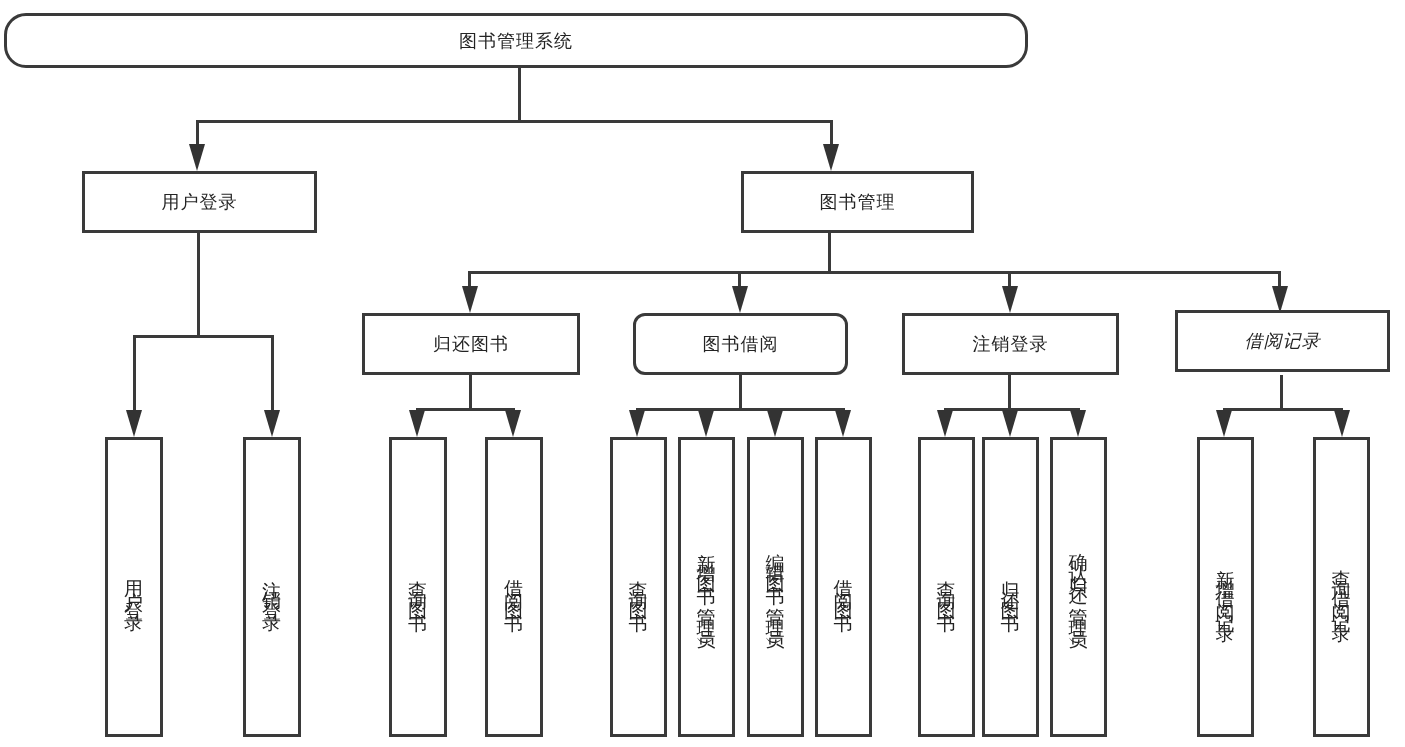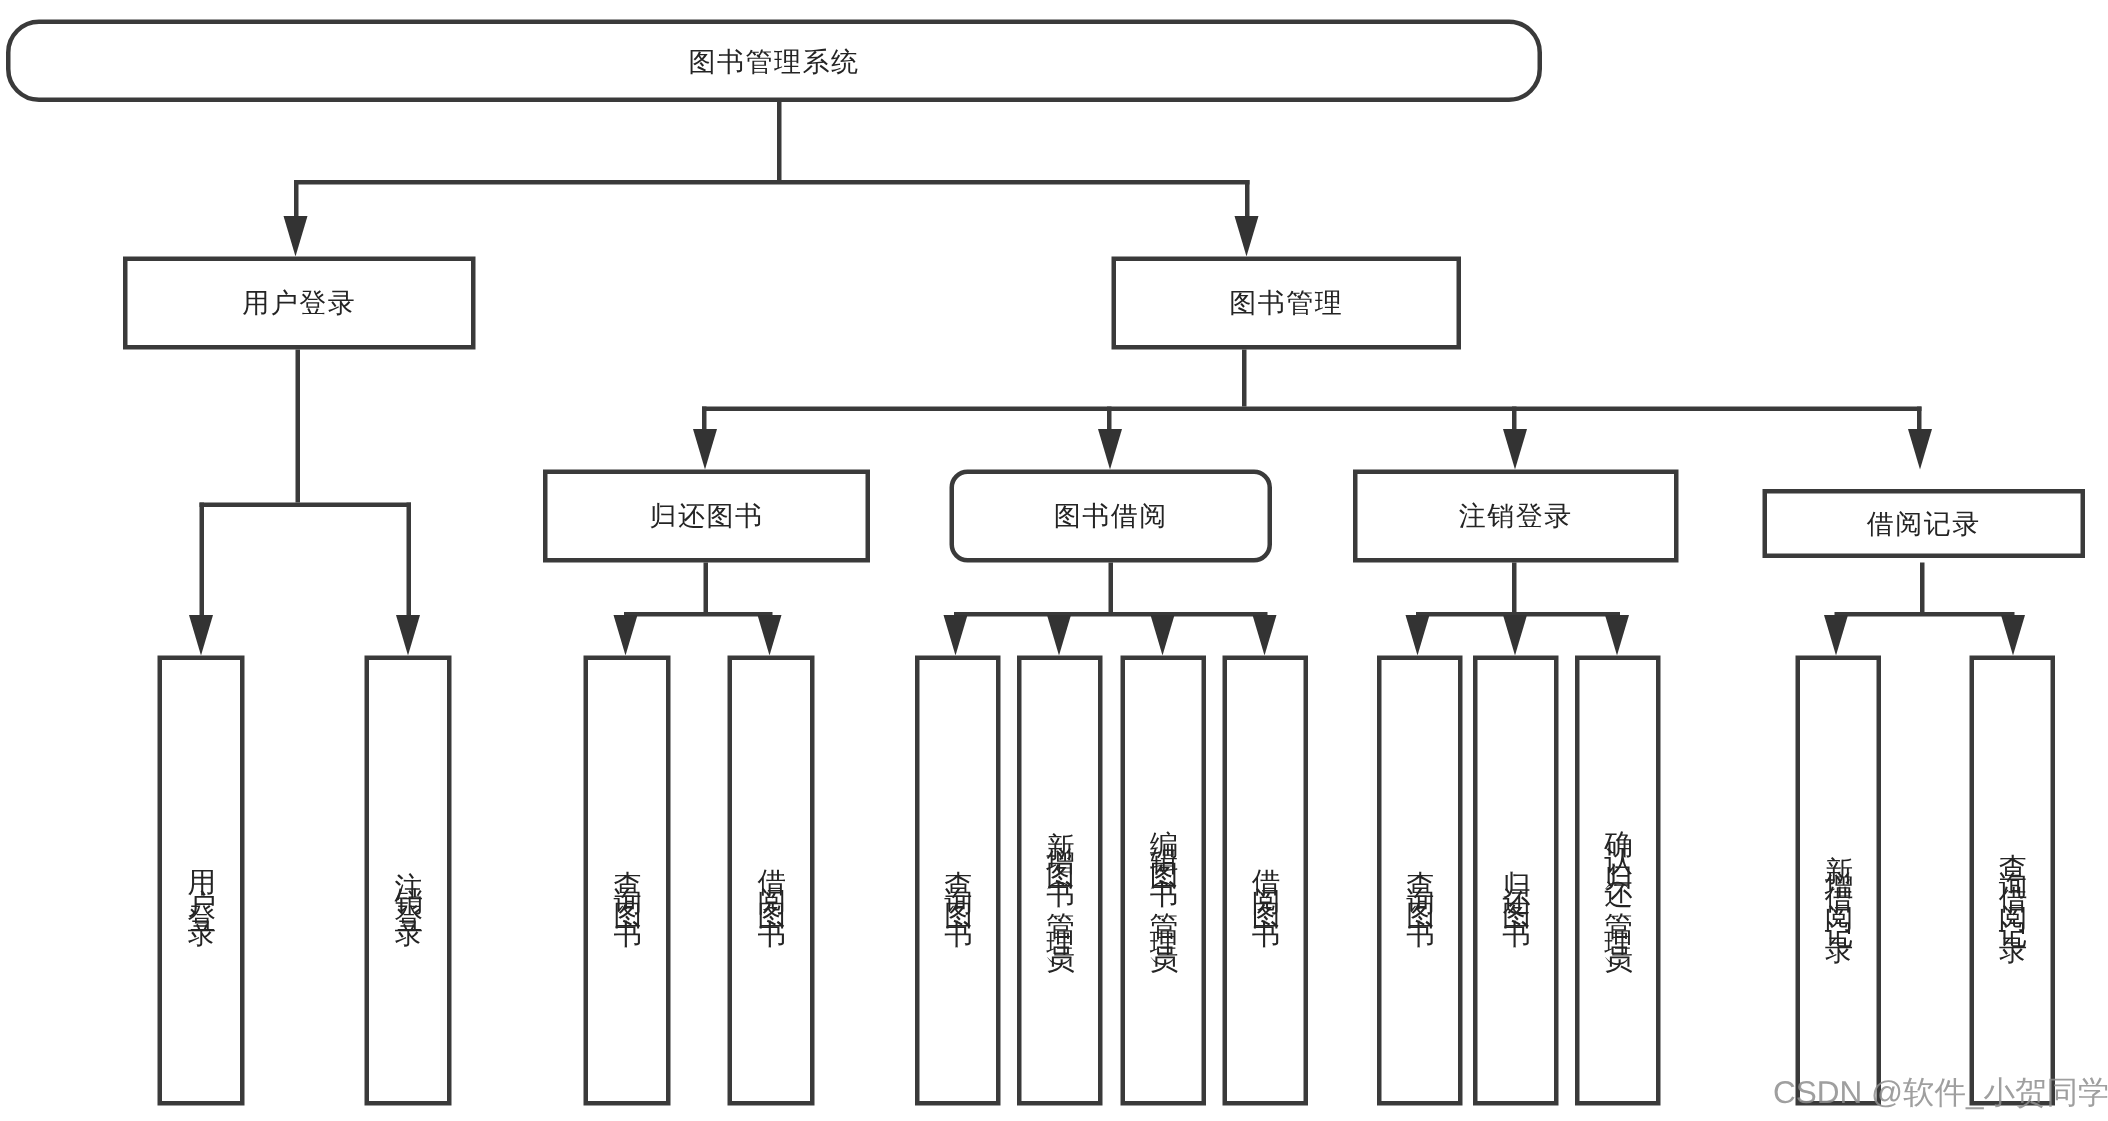--- a/index.html
+++ b/index.html
@@ -59,21 +59,21 @@
   <div class="vline" style="left:1008px;top:271px;height:17px;"></div>
   <div class="vline" style="left:1278px;top:271px;height:17px;"></div>
   <div class="arrow" style="left:462px;top:286px;"></div>
   <div class="arrow" style="left:732px;top:286px;"></div>
   <div class="arrow" style="left:1002px;top:286px;"></div>
   <div class="arrow" style="left:1272px;top:286px;"></div>
 
   <div class="box" style="left:362px;top:313px;width:218px;height:62px;">归还图书</div>
   <div class="box" style="left:633px;top:313px;width:215px;height:62px;border-radius:12px;">图书借阅</div>
   <div class="box" style="left:902px;top:313px;width:217px;height:62px;">注销登录</div>
-  <div class="box" style="left:1175px;top:326px;width:215px;height:46px;">借阅记录</div>
+  <div class="box" style="left:1175px;top:310px;width:215px;height:62px;font-style:italic;">借阅记录</div>
 
   <div class="vline" style="left:469px;top:375px;height:33px;"></div>
   <div class="hline" style="left:416px;top:408px;width:99px;"></div>
   <div class="arrow" style="left:409px;top:410px;"></div>
   <div class="arrow" style="left:505px;top:410px;"></div>
 
   <div class="vline" style="left:739px;top:375px;height:33px;"></div>
   <div class="hline" style="left:636px;top:408px;width:209px;"></div>
   <div class="arrow" style="left:629px;top:410px;"></div>
   <div class="arrow" style="left:698px;top:410px;"></div>
@@ -102,15 +102,14 @@
   <div class="box vbox" style="left:747px;top:437px;width:57px;height:300px;">编辑图书（管理员）</div>
   <div class="box vbox" style="left:815px;top:437px;width:57px;height:300px;">借阅图书</div>
 
   <div class="box vbox" style="left:918px;top:437px;width:57px;height:300px;">查询图书</div>
   <div class="box vbox" style="left:982px;top:437px;width:57px;height:300px;">归还图书</div>
   <div class="box vbox" style="left:1050px;top:437px;width:57px;height:300px;">确认归还（管理员）</div>
 
   <div class="box vbox" style="left:1197px;top:437px;width:57px;height:300px;">新增借阅记录</div>
   <div class="box vbox" style="left:1313px;top:437px;width:57px;height:300px;">查询借阅记录</div>
 
-  <div class="watermark">CSDN @软件_小贺同学</div>
 
 </div>
 
 </body></html>

